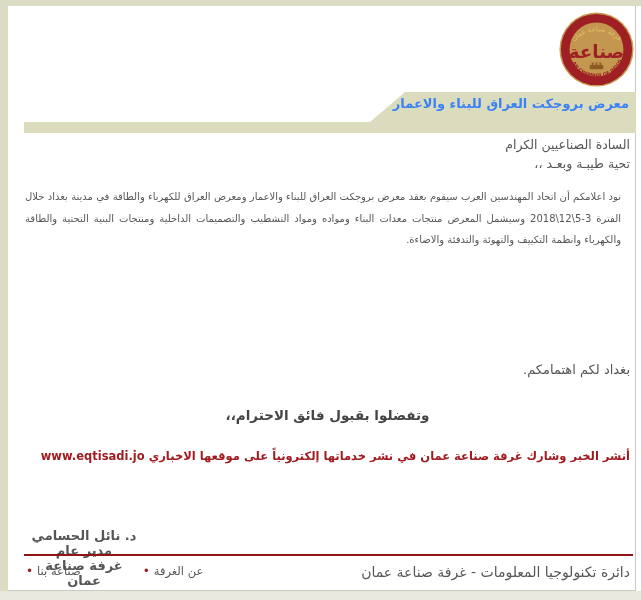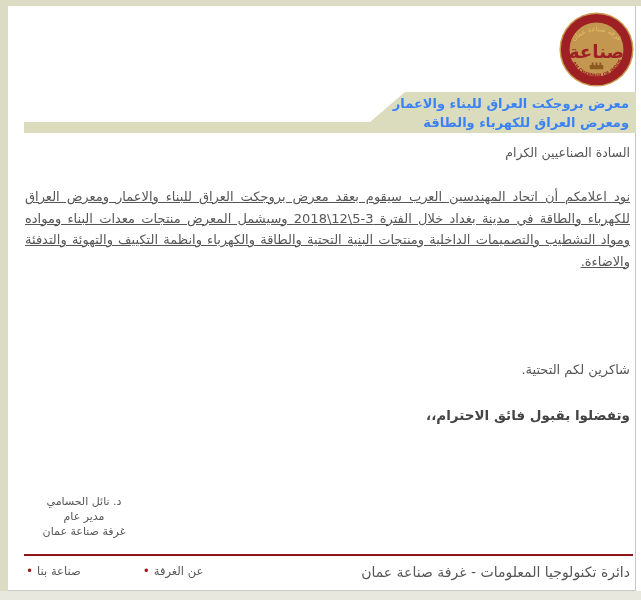--- a/index.html
+++ b/index.html
@@ -21,32 +21,32 @@
   .header-band{position:absolute;left:24px;top:92px;width:612px;height:41px;}
   .header-bg{
     position:absolute;left:0;top:0;width:612px;height:41px;background:#dbdbbd;
     clip-path:polygon(0 30px,346px 30px,381px 0,612px 0,612px 41px,0 41px);
   }
   .header-title{
     position:absolute;top:2px;right:7px;text-align:right;
     color:#3b82f6;font-weight:bold;font-size:13px;line-height:19px;white-space:nowrap;
   }
 
-  .greeting{position:absolute;top:143px;right:11px;text-align:right;color:#565656;font-size:12.5px;line-height:19px;}
+  .greeting{position:absolute;top:135px;right:11px;text-align:right;color:#565656;font-size:12.5px;line-height:19px;}
 
-  .para{position:absolute;right:11px;left:25px;text-align:justify;color:#565656;font-size:13px;text-decoration:underline;}
+  .para{position:absolute;right:20px;left:25px;text-align:justify;color:#565656;font-size:10px;}
   .para1{top:186px;line-height:21.5px;}
   .para2{top:274px;line-height:22px;}
   .date-ltr{direction:ltr;unicode-bidi:isolate;}
 
   .thanks{position:absolute;top:362px;right:11px;text-align:right;color:#565656;font-size:13px;}
-  .closing{position:absolute;top:407px;left:25px;right:11px;text-align:right;color:#454545;font-weight:bold;font-size:13.5px;}
+  .closing{position:absolute;top:407px;left:25px;right:11px;text-align:center;color:#454545;font-weight:bold;font-size:13.5px;}
   .share{position:absolute;top:449px;right:11px;left:25px;text-align:right;color:#a01b1f;font-weight:bold;font-size:11.5px;cursor:pointer;}
 
-  .signature{position:absolute;top:494px;left:28px;width:112px;text-align:center;color:#565656;font-size:11px;line-height:15px;}
+  .signature{position:absolute;top:528px;left:28px;width:112px;text-align:center;color:#565656;font-size:13px;line-height:15px;font-weight:bold;}
 
   .footer-rule{position:absolute;left:24px;top:554px;width:609px;height:2px;background:#8e1418;}
   .footer-dept{position:absolute;top:564px;right:11px;color:#565656;font-size:14px;}
   .footer-links{position:absolute;top:564px;left:26px;display:flex;direction:ltr;gap:62px;font-size:11.5px;color:#565656;}
   .footer-link{display:flex;align-items:center;cursor:pointer;white-space:nowrap;}
   .bullet{color:#9e1b20;font-size:12px;margin-right:4px;line-height:1;}
 </style>
 </head>
 <body>
 
@@ -75,35 +75,36 @@
       <text font-size="4.8" font-weight="bold" fill="#9e1f24" font-family="DejaVu Sans, sans-serif">
         <textPath href="#arcBot" startOffset="50%" text-anchor="middle">AMMAN CHAMBER OF INDUSTRY</textPath>
       </text>
     </svg>
   </div>
 
   <div class="header-band">
     <div class="header-bg"></div>
     <div class="header-title">
       <div>معرض بروجكت العراق للبناء والاعمار</div>
-      <div>ومعرض العراق للكهرباء والطاقة</div>
     </div>
   </div>
 
   <div class="greeting">
     <div>السادة الصناعيين الكرام</div>
+    <div>تحية طيبـة وبعـد ،،</div>
   </div>
 
   <div class="para para1"><span>نود اعلامكم أن اتحاد المهندسين العرب سيقوم بعقد معرض بروجكت العراق للبناء والاعمار ومعرض العراق للكهرباء والطاقة في مدينة بغداد خلال الفترة </span><span class="date-ltr" dir="ltr">2018\12\5-3</span><span>  وسيشمل المعرض منتجات معدات البناء ومواده ومواد التشطيب والتصميمات الداخلية ومنتجات البنية التحتية والطاقة والكهرباء وانظمة التكييف والتهوئة والتدفئة والاضاءة.</span></div>
 
 
-  <div class="thanks">شاكرين لكم التحتية.</div>
+  <div class="thanks">بغداد لكم اهتمامكم.</div>
 
   <div class="closing">وتفضلوا بقبول فائق الاحترام،،</div>
 
+  <div class="share">أنشر الخبر وشارك غرفة صناعة عمان في نشر خدماتها إلكترونياً على موقعها الاخباري www.eqtisadi.jo</div>
 
   <div class="signature">
     <div>د. نائل الحسامي</div>
     <div>مدير عام</div>
     <div>غرفة صناعة عمان</div>
   </div>
 
   <div class="footer-rule"></div>
   <div class="footer-dept">دائرة تكنولوجيا المعلومات - غرفة صناعة عمان</div>
   <div class="footer-links">

